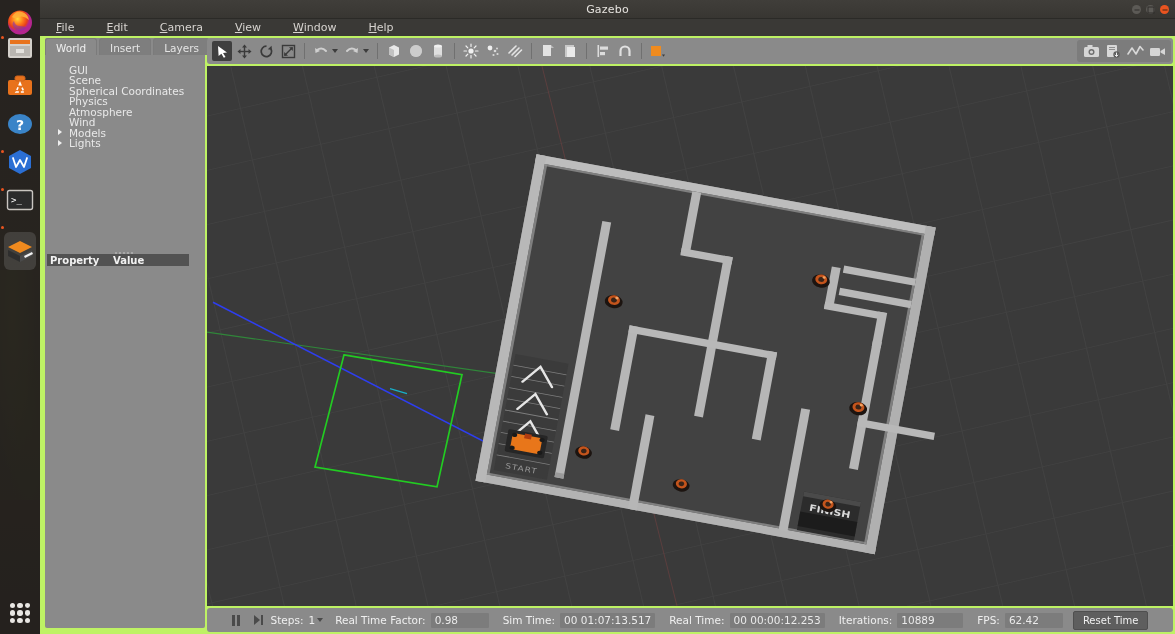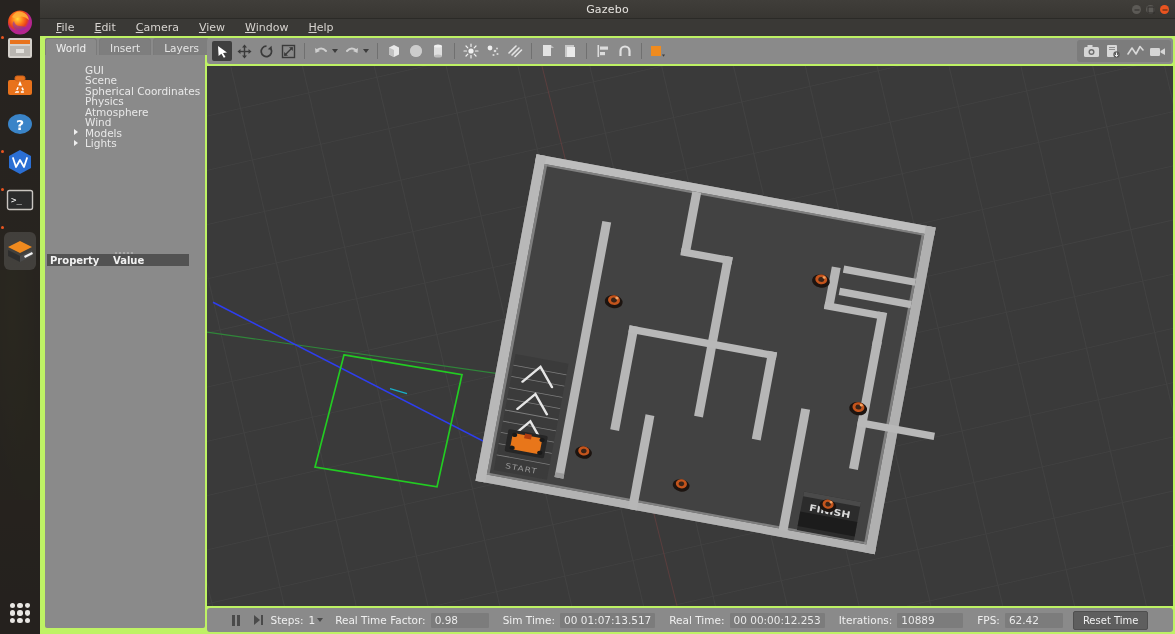--- a/index.html
+++ b/index.html
@@ -66,21 +66,21 @@
   .wb.min span:after, .wb.max span:after, .wb.close span:after {
     content:''; position:absolute; left:50%; top:50%; transform:translate(-50%,-50%);
     background:#2f2d2a;
   }
   .wb.min span:after { width:5px; height:1px; }
   .wb.max span:after { width:5px; height:5px; border:1px solid #2f2d2a; background:none; }
   .wb.close span:after { width:5px; height:1px; box-shadow:0 0 0 0 #fff; background:#4a2410; }
 
   .menubar {
     height: 17px; background: #3a3936; display: flex; align-items: center;
-    padding-left: 8px; gap: 4px;
+    padding-left: 8px; gap: 16px;
   }
   .menu-item {
     font-size: 11px; color: #d7d4d0; padding: 1px 8px; cursor: default;
   }
   .menu-item u { text-decoration: underline; }
 
   .body-area { position: relative; height: 598px; background: #bef264; }
 
   
   .leftpanel {
@@ -88,21 +88,21 @@
     background: #8a8a8a; border-radius: 2px;
   }
   .tabs { position: absolute; left: 0; top: 0; height: 17px; display: flex; gap: 2px; }
   .tab {
     font-size: 10.5px; color: #efefef; background: #8a8a8a;
     padding: 3px 10px 2px 10px; border-radius: 3px 3px 0 0;
     border: 1px solid #7b7b7b; border-bottom: none;
   }
   .tab.inactive { background: #7e7e7e; color: #e4e4e4; }
   .tree-area {
-    position: absolute; left: 18px; top: 17px; right: 2px; height: 194px;
+    position: absolute; left: 2px; top: 17px; right: 2px; height: 194px;
     background: #8a8a8a;
   }
   .tree-item {
     position: relative; font-size: 10.5px; color: #e8e8e8;
     padding: 0.5px 0 0.5px 22px; line-height: 10.5px; height: 10.5px;
   }
   .tree-item .arw {
     position: absolute; left: 11px; top: 2px;
     width: 0; height: 0; border-left: 4px solid #efefef;
     border-top: 3px solid transparent; border-bottom: 3px solid transparent;

